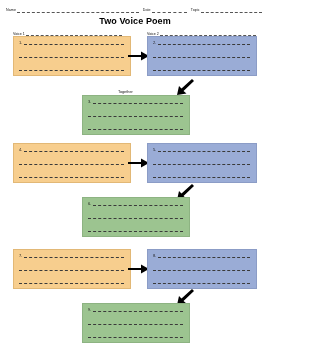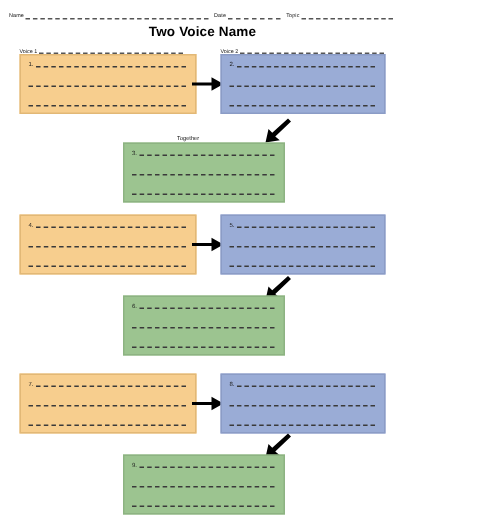--- a/index.html
+++ b/index.html
@@ -170,21 +170,21 @@
 
   <div class="meta-row">
     <span class="meta-label">Name</span>
     <span class="meta-rule name"></span>
     <span class="meta-label">Date</span>
     <span class="meta-rule date"></span>
     <span class="meta-label">Topic</span>
     <span class="meta-rule topic"></span>
   </div>
 
-  <div class="title">Two Voice Name</div>
+  <div class="title">Two Voice Poem</div>
 
   <div class="voice-head v1">
     <span>Voice 1</span>
     <span class="vh-rule"></span>
   </div>
   <div class="voice-head v2">
     <span>Voice 2</span>
     <span class="vh-rule"></span>
   </div>
 

